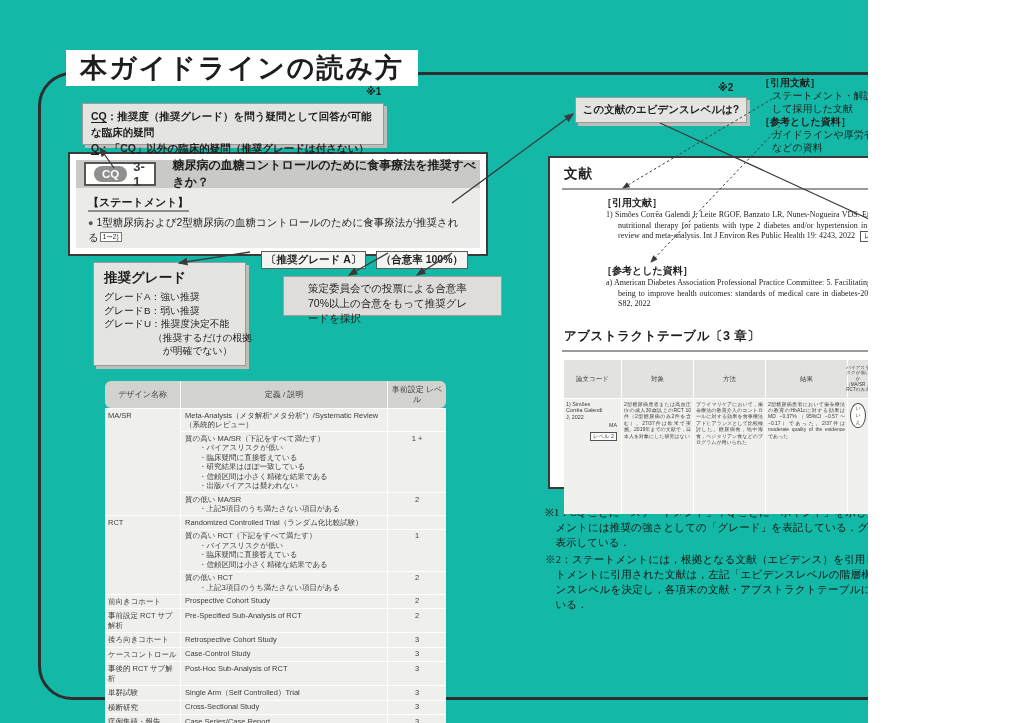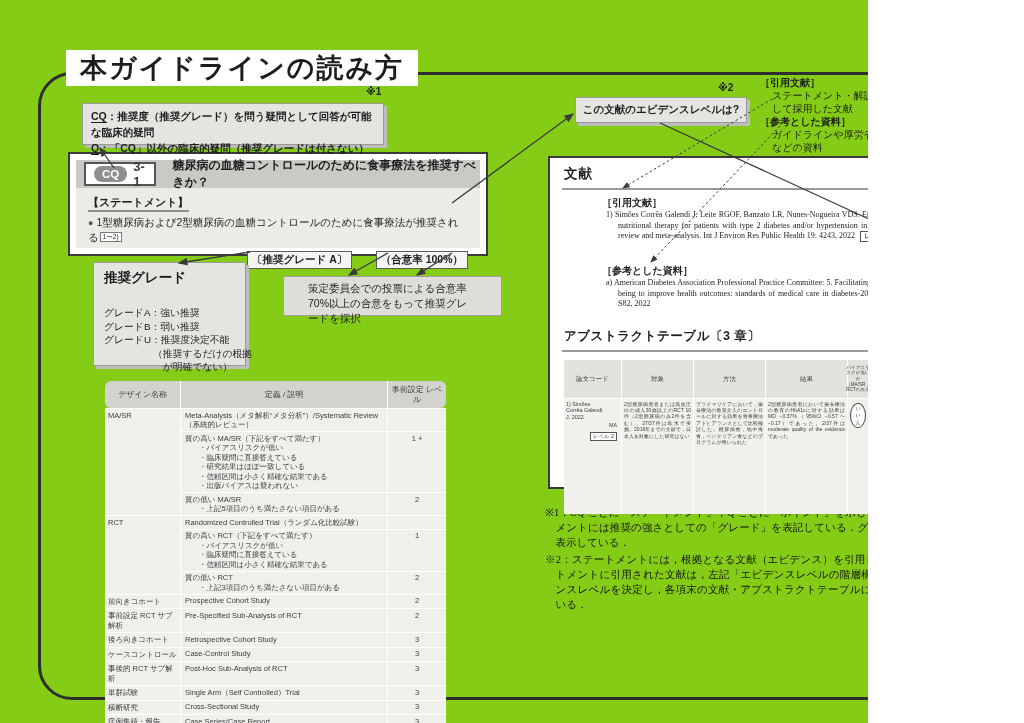--- a/index.html
+++ b/index.html
@@ -1,18 +1,18 @@
 <!DOCTYPE html>
 <html><head>
 <meta charset="utf-8">
 <style>
   * { margin:0; padding:0; box-sizing:border-box; }
   html,body { background:#fff; }
   #page {
-    position:relative; width:868px; height:723px; background:#84cc16;
+    position:relative; width:868px; height:723px; background:#14b8a6;
     font-family:"Liberation Sans","DejaVu Sans",sans-serif; color:#1d1d1d; overflow:hidden;
   }
   .abs { position:absolute; }
   .serif { font-family:"Liberation Serif","DejaVu Serif",serif; }
 
   #frame { left:38px; top:72px; width:948px; height:628px; border:3px solid #2e2e2e; border-radius:34px; z-index:0; }
   #page-title { left:66px; top:50px; background:#fff; padding:0 14px; font-size:27px; font-weight:bold; letter-spacing:2px; z-index:5; }
 
   .gray-box { background:#e4e4e1; border:1px solid #9a9a9a; box-shadow:3px 3px 0 #bdbdba; }
 
@@ -26,24 +26,24 @@
   #cq-badge-box { margin-left:8px; background:#fff; border:2px solid #555; height:24px; display:flex; align-items:center; gap:6px; padding:0 8px; }
   #cq-pill { background:#8f8f8f; color:#fff; border-radius:10px; padding:0 8px; font-weight:bold; font-size:11.5px; line-height:16px; }
   #cq-num { font-weight:bold; font-size:13px; color:#3a3a3a; }
   #cq-question { margin-left:16px; font-weight:bold; font-size:12px; }
   #stmt-area { background:#ebebe8; height:60px; padding:4px 12px; margin-top:0; }
   #stmt-heading { display:inline-block; font-size:11px; font-weight:bold; border-bottom:2px solid #8d8d8b; margin-bottom:3px; }
   #stmt-line { font-size:10.5px; line-height:14px; }
   #stmt-bullet { color:#555; font-size:9px; margin-right:3px; }
   #stmt-ref { display:inline-block; border:1px solid #777; font-size:6.5px; line-height:8px; padding:0 2px; vertical-align:2px; margin-left:1px; background:#fff; }
   #stmt-labels { text-align:right; margin-top:5px; }
-  .tag-box { display:inline-block; border:1px solid #5d5d5d; padding:1px 4px; font-size:10.5px; font-weight:bold; margin-left:19px; background:#f4f4f2; }
+  .tag-box { display:inline-block; border:1px solid #5d5d5d; padding:1px 4px; font-size:10.5px; font-weight:bold; margin-left:5px; background:#f4f4f2; }
 
   #grade-box { left:93px; top:262px; width:153px; height:104px; padding:6px 10px; z-index:2; }
-  #grade-title { font-size:13.5px; font-weight:bold; margin-bottom:19px; }
+  #grade-title { font-size:13.5px; font-weight:bold; margin-bottom:3px; }
   .grade-line { font-size:9.8px; line-height:13.5px; white-space:pre; }
 
   #consensus-box { left:283px; top:276px; width:219px; height:40px; background:#deddda; border:1px solid #a0a09e; padding:4px 24px; font-size:10.5px; line-height:15px; z-index:2; }
 
   #ev-title { left:193px; top:360px; font-size:15px; font-weight:bold; letter-spacing:1px; }
   #ev-table { left:105px; top:381px; width:341px; font-size:7.5px; line-height:9.5px; color:#3c3c3c; }
   #ev-head { display:flex; background:#d2d2cf; text-align:center; font-size:8px;border-radius:6px; }
   .ev-hcell { padding:4px 2px; border-right:1px solid #fff; display:flex; align-items:center; justify-content:center; }
   .ev-hc0 { width:76px; } .ev-hc1 { flex:1; } .ev-hc2 { width:58px; border-right:none; }
   .ev-row { display:flex; border-top:1px solid #fff; background:#efefec; }

